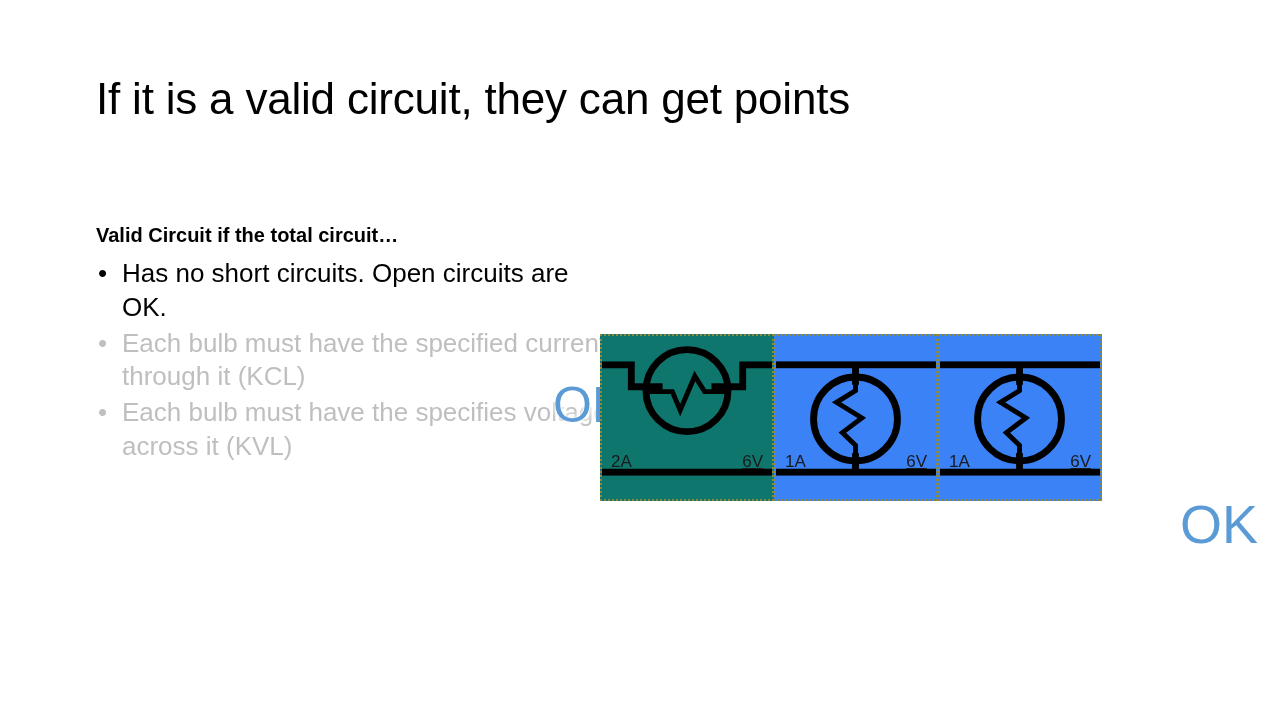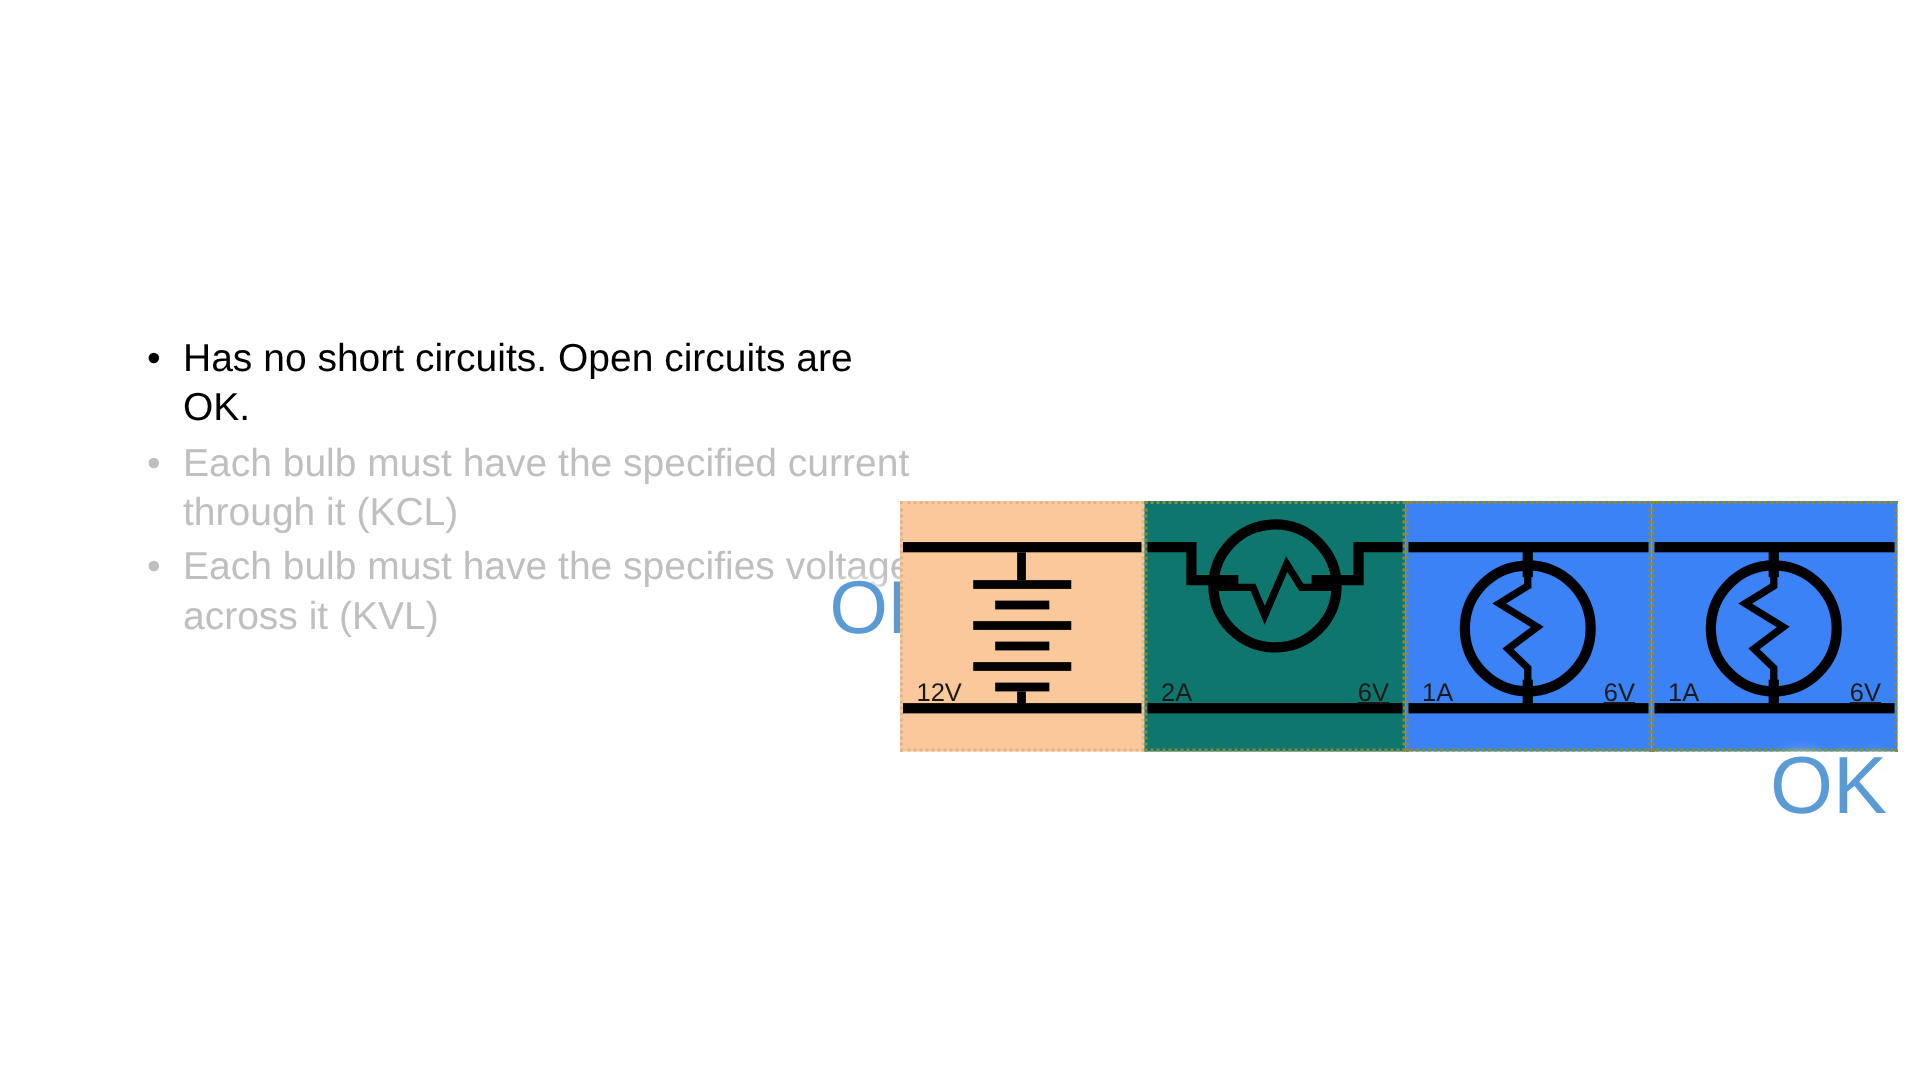--- a/index.html
+++ b/index.html
@@ -138,23 +138,25 @@
   }
   .label-left  { left: 9px;  bottom: 27px; }
   .label-right { right: 9px; bottom: 27px; text-decoration: underline; }
   .label-batt  { left: 9px;  bottom: 27px; }
 </style>
 </head>
 <body>
 
 <div class="slide">
 
+  <div class="slide-title">If it is a valid circuit, they can get points</div>
 
   <div class="body-block">
 
+    <div class="lead">Valid Circuit if the total circuit…</div>
 
     <div class="bullet">
       <span class="dot">•</span>
       <span>Has no short circuits.  Open circuits are OK.</span>
     </div>
 
     <div class="bullet dim">
       <span class="dot">•</span>
       <span>Each bulb must have the specified current through it (KCL)</span>
     </div>
@@ -163,40 +165,20 @@
       <span class="dot">•</span>
       <span>Each bulb must have the specifies voltage across it (KVL)</span>
     </div>
 
   </div>
 
   <div class="ok-mark ok-left">OK</div>
 
   <div class="circuit-strip">
 
-    <div class="tile battery">
-      <svg viewBox="0 0 163 167" preserveAspectRatio="none">
-
-        <rect x="-2" y="26" width="167" height="7" fill="#000000"></rect>
-
-        <rect x="-2" y="136" width="167" height="7" fill="#000000"></rect>
-
-        <rect x="78" y="33" width="6" height="19" fill="#000000"></rect>
-
-        <rect x="48" y="52" width="67" height="6" fill="#000000"></rect>
-        <rect x="63" y="66" width="37" height="6" fill="#000000"></rect>
-        <rect x="48" y="80" width="67" height="6" fill="#000000"></rect>
-        <rect x="63" y="94" width="37" height="6" fill="#000000"></rect>
-        <rect x="48" y="108" width="67" height="6" fill="#000000"></rect>
-        <rect x="63" y="122" width="37" height="6" fill="#000000"></rect>
-
-        <rect x="78" y="128" width="6" height="12" fill="#000000"></rect>
-      </svg>
-      <div class="tile-label label-batt">12V</div>
-    </div>
 
     <div class="tile bulb-h">
       <svg viewBox="0 0 174 167" preserveAspectRatio="none">
 
         <path d="M -3 29.5 L 30 29.5 L 30 52 L 62 52" fill="none" stroke="#000000" stroke-width="7"></path>
 
         <path d="M 112 52 L 144 52 L 144 29.5 L 177 29.5" fill="none" stroke="#000000" stroke-width="7"></path>
 
         <circle cx="87" cy="56" r="42" fill="none" stroke="#000000" stroke-width="7"></circle>
 

